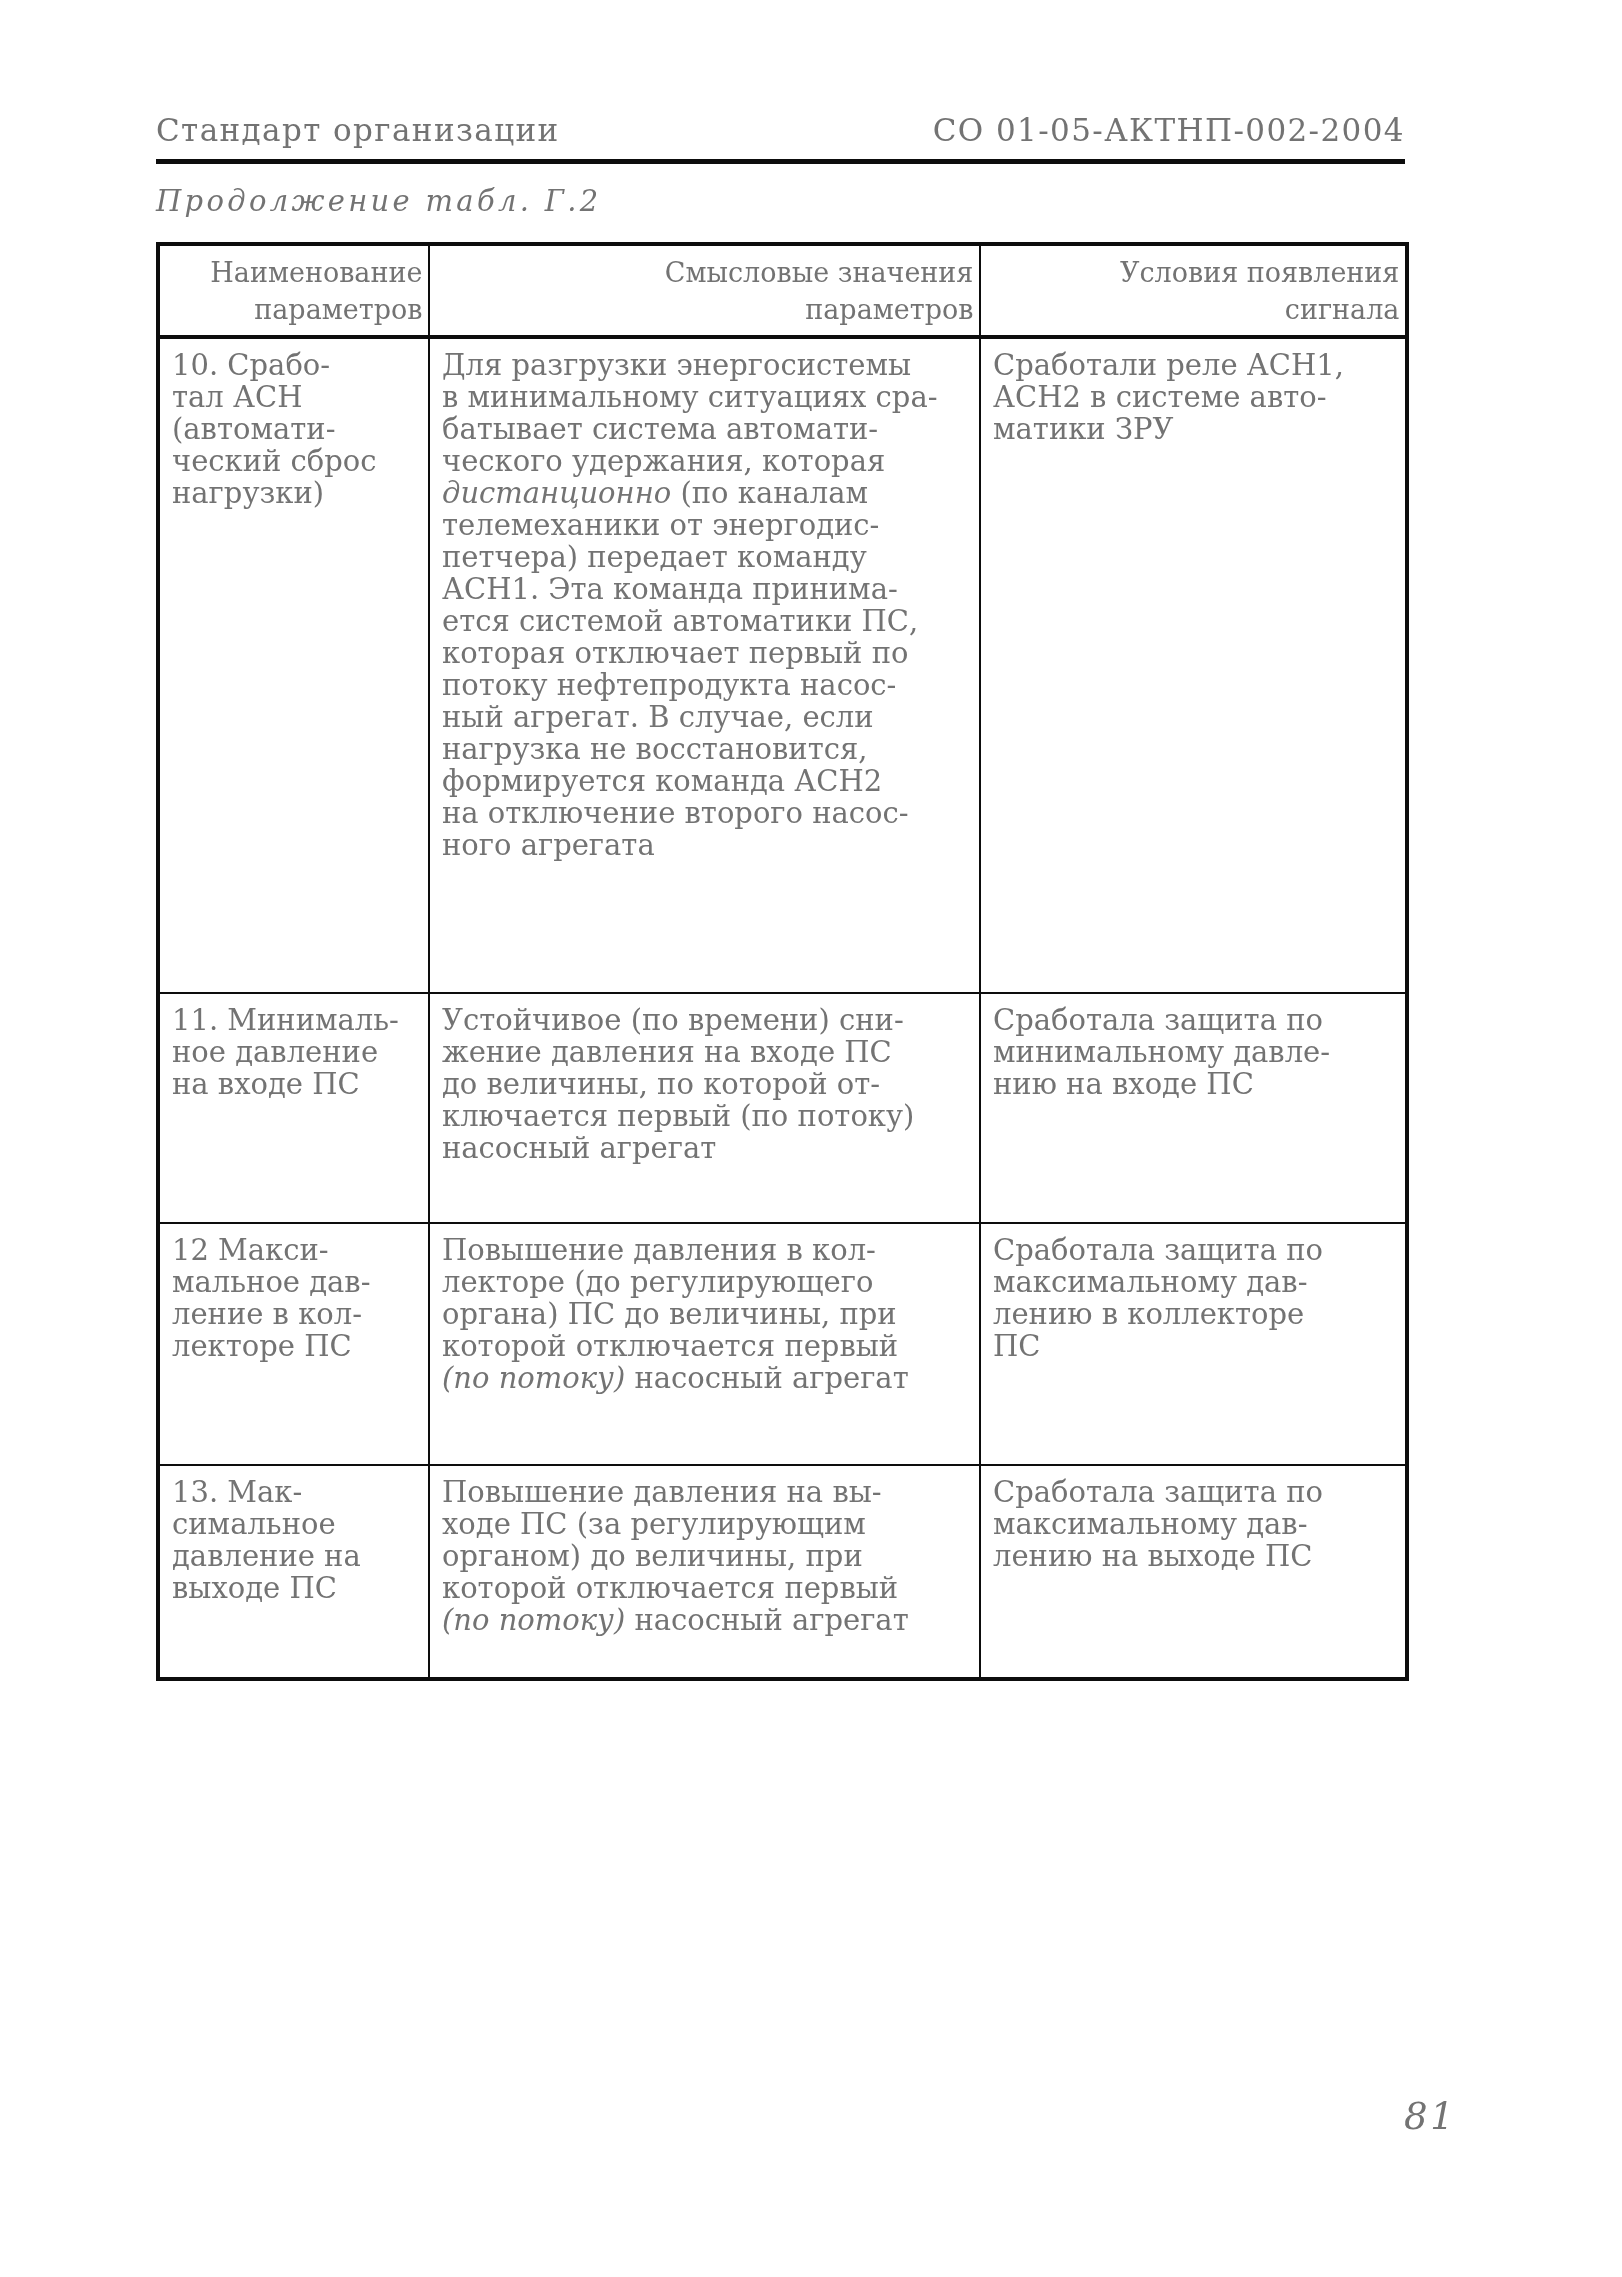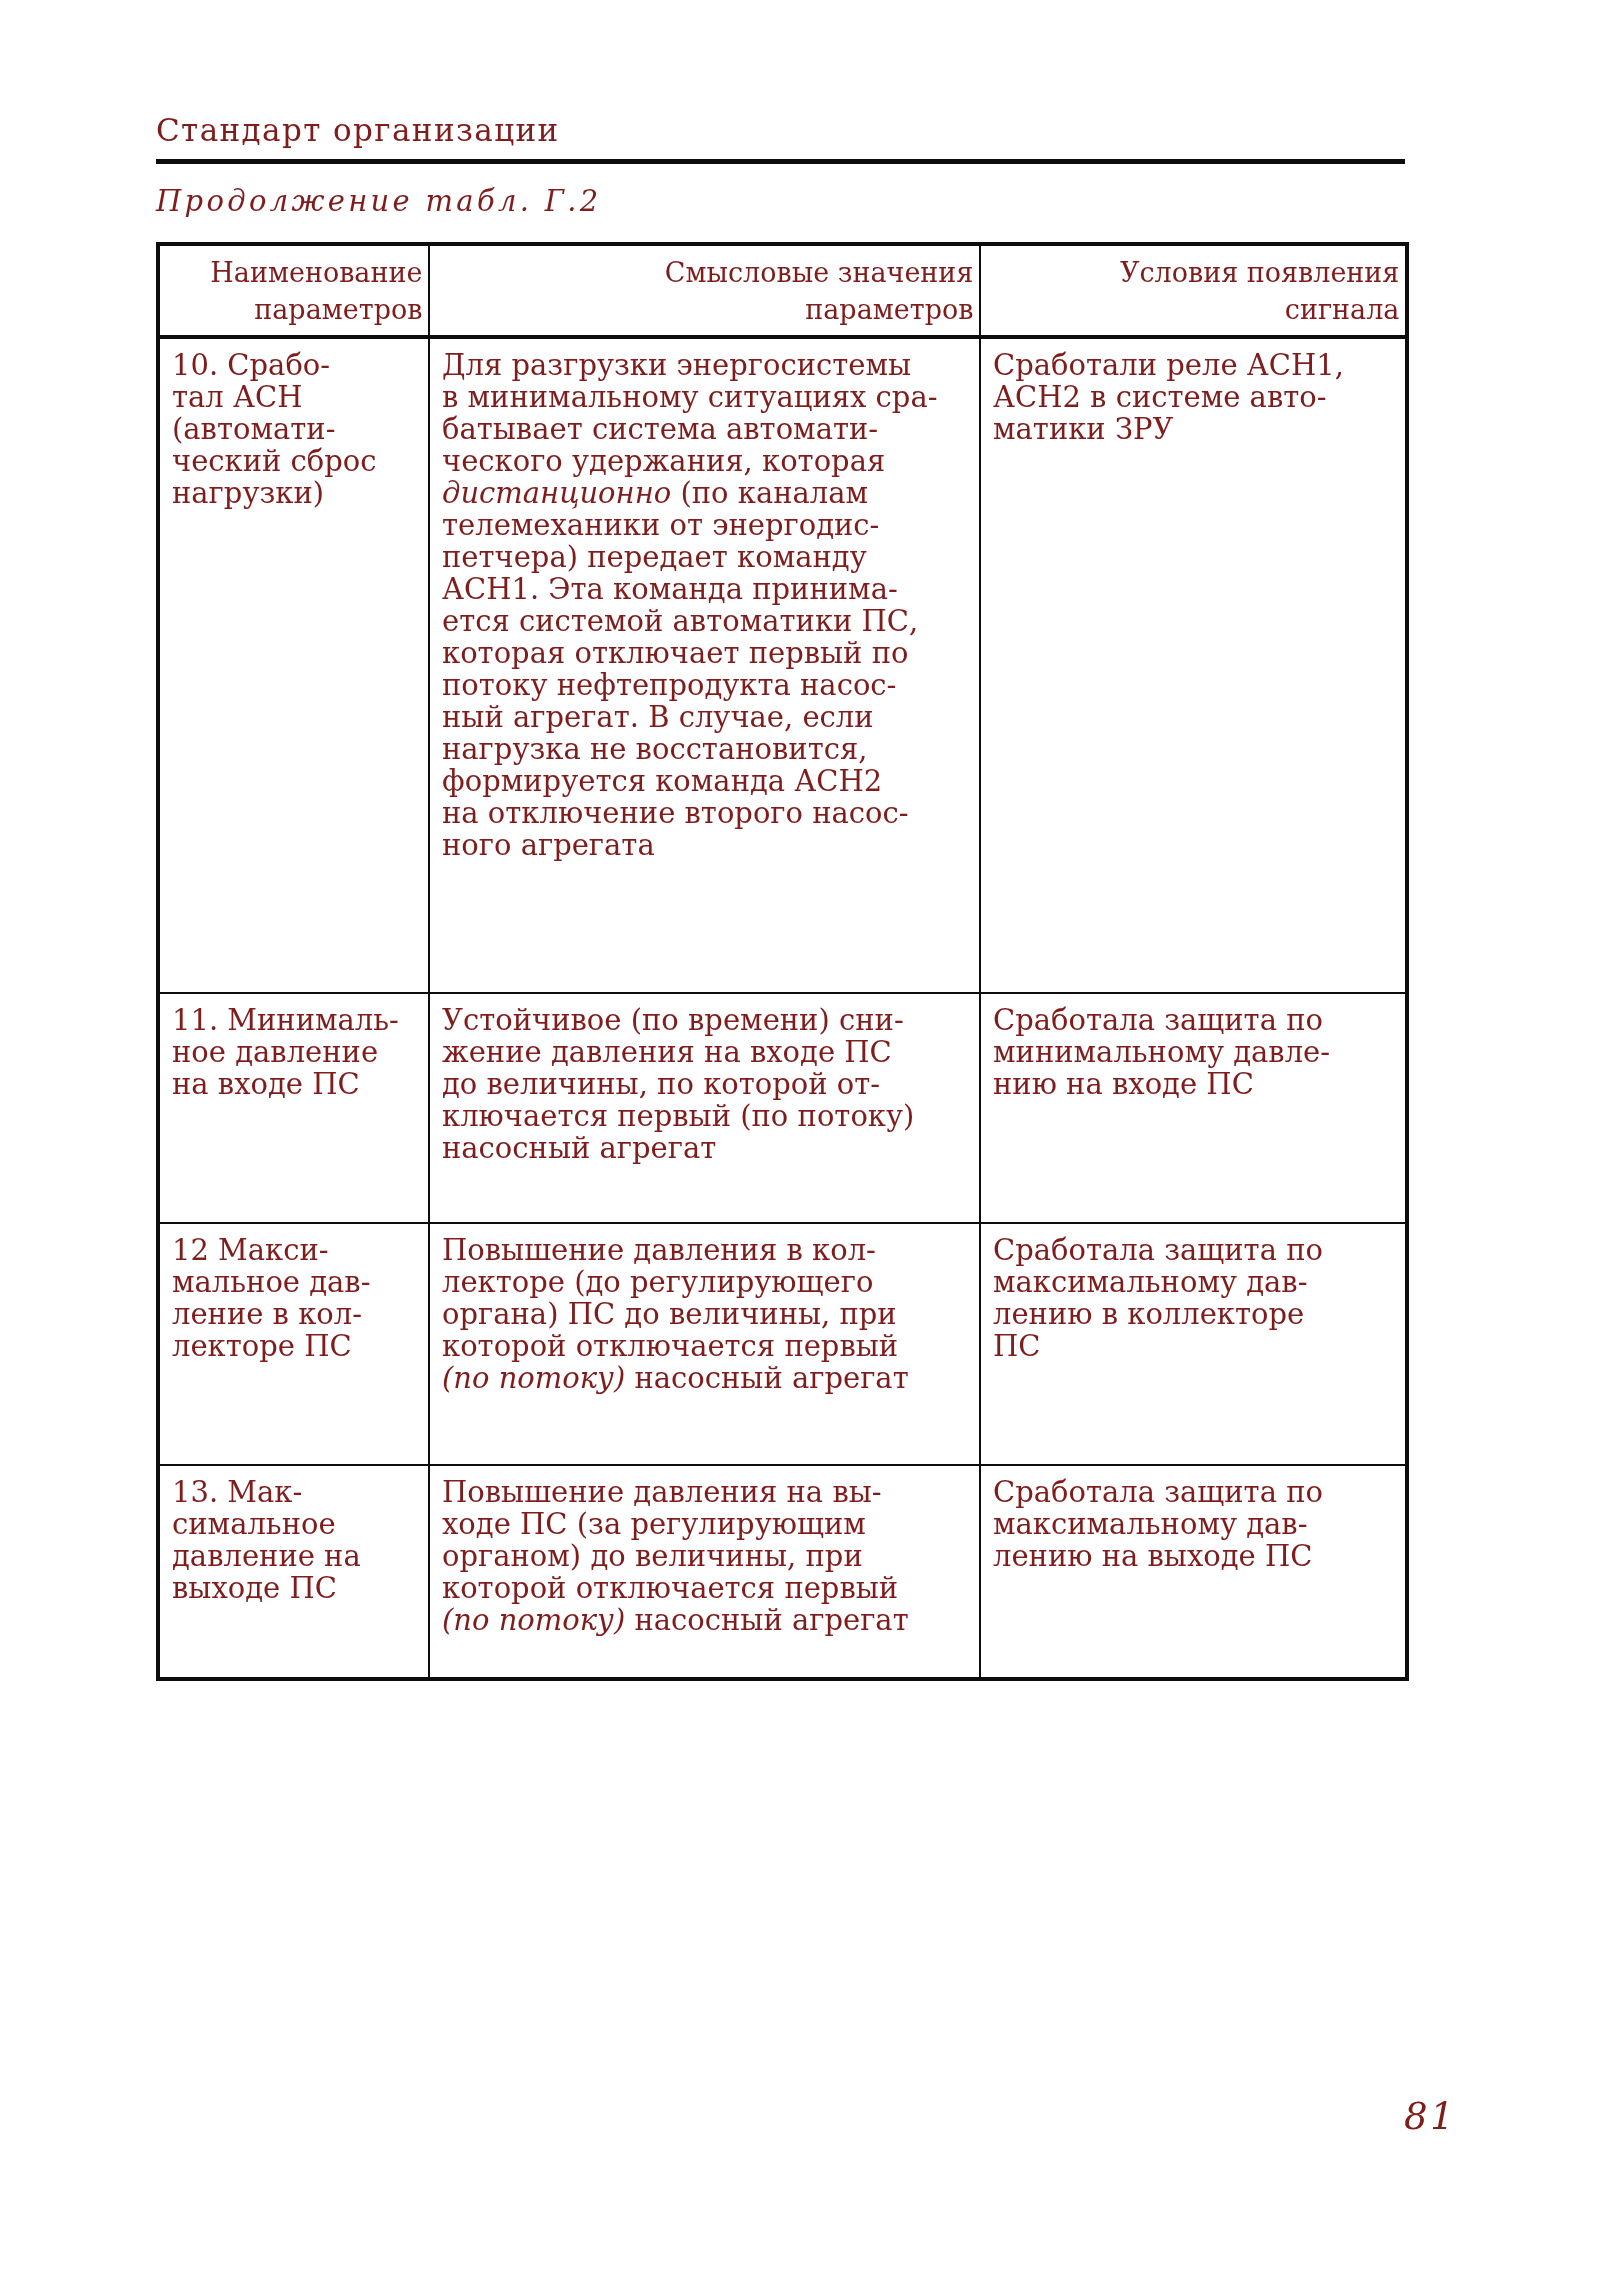--- a/index.html
+++ b/index.html
@@ -5,21 +5,21 @@
   html, body {
     margin: 0;
     padding: 0;
     background: #e8e8e8;
   }
   .page {
     position: relative;
     width: 1623px;
     height: 2278px;
     background: #ffffff;
-    color: #7f1d1d;
+    color: #737373;
     font-family: "DejaVu Serif", "Liberation Serif", serif;
     overflow: hidden;
   }
   .content {
     position: absolute;
     left: 156px;
     top: 0;
     width: 1249px;
   }
   .doc-header {
@@ -100,20 +100,21 @@
   }
 </style>
 </head>
 <body>
 
 <div class="page">
   <div class="content">
 
     <div class="doc-header">
       <span>Стандарт организации</span>
+      <span>СО 01-05-АКТНП-002-2004</span>
     </div>
 
     <div class="rule"></div>
 
     <div class="continuation">Продолжение табл. Г.2</div>
 
     <table class="params-table">
       <colgroup>
         <col class="col-name">
         <col class="col-meaning">

